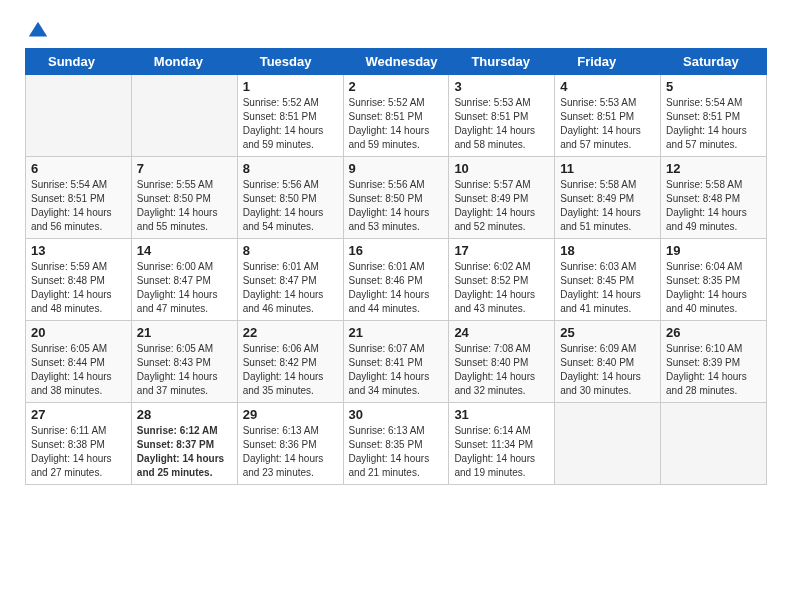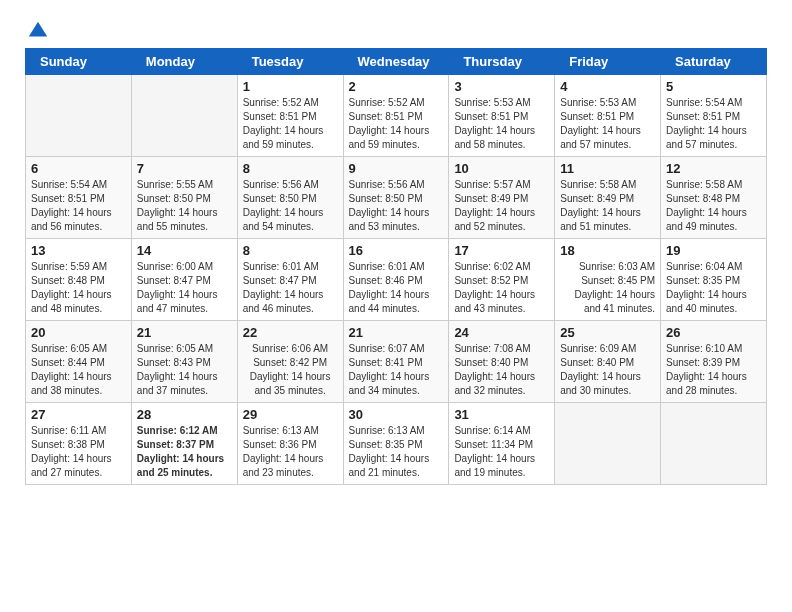--- a/index.html
+++ b/index.html
@@ -55,21 +55,21 @@
     }
     .calendar {
       width: 100%;
       border-collapse: collapse;
       table-layout: fixed;
     }
     .calendar th {
       background-color: #1565C0;
       color: #fff;
       text-align: left;
-      padding: 5px 14px;
+      padding: 5px 22px;
       font-size: 13px;
       border: 1px solid #1565C0;
     }
     .calendar td {
       border: 1px solid #ccc;
       vertical-align: top;
       padding: 4px 5px;
       font-size: 10.5px;
       color: #333;
       height: 78px;
@@ -247,21 +247,21 @@
         </td>
         <td>
           <span class="day-number">17</span>
           <div class="day-info" style="white-space: pre-line;">Sunrise: 6:02 AM
 Sunset: 8:52 PM
 Daylight: 14 hours
 and 43 minutes.</div>
         </td>
         <td>
           <span class="day-number">18</span>
-          <div class="day-info" style="white-space: pre-line; text-align: right;">Sunrise: 6:03 AM
+          <div class="day-info" style="white-space: pre-line;">Sunrise: 6:03 AM
 Sunset: 8:45 PM
 Daylight: 14 hours
 and 41 minutes.</div>
         </td>
         <td>
           <span class="day-number">19</span>
           <div class="day-info" style="white-space: pre-line;">Sunrise: 6:04 AM
 Sunset: 8:35 PM
 Daylight: 14 hours
 and 40 minutes.</div>
@@ -277,21 +277,21 @@
         </td>
         <td>
           <span class="day-number">21</span>
           <div class="day-info" style="white-space: pre-line;">Sunrise: 6:05 AM
 Sunset: 8:43 PM
 Daylight: 14 hours
 and 37 minutes.</div>
         </td>
         <td>
           <span class="day-number">22</span>
-          <div class="day-info" style="white-space: pre-line; text-align: center;">Sunrise: 6:06 AM
+          <div class="day-info" style="white-space: pre-line;">Sunrise: 6:06 AM
 Sunset: 8:42 PM
 Daylight: 14 hours
 and 35 minutes.</div>
         </td>
         <td>
           <span class="day-number">21</span>
           <div class="day-info" style="white-space: pre-line;">Sunrise: 6:07 AM
 Sunset: 8:41 PM
 Daylight: 14 hours
 and 34 minutes.</div>

